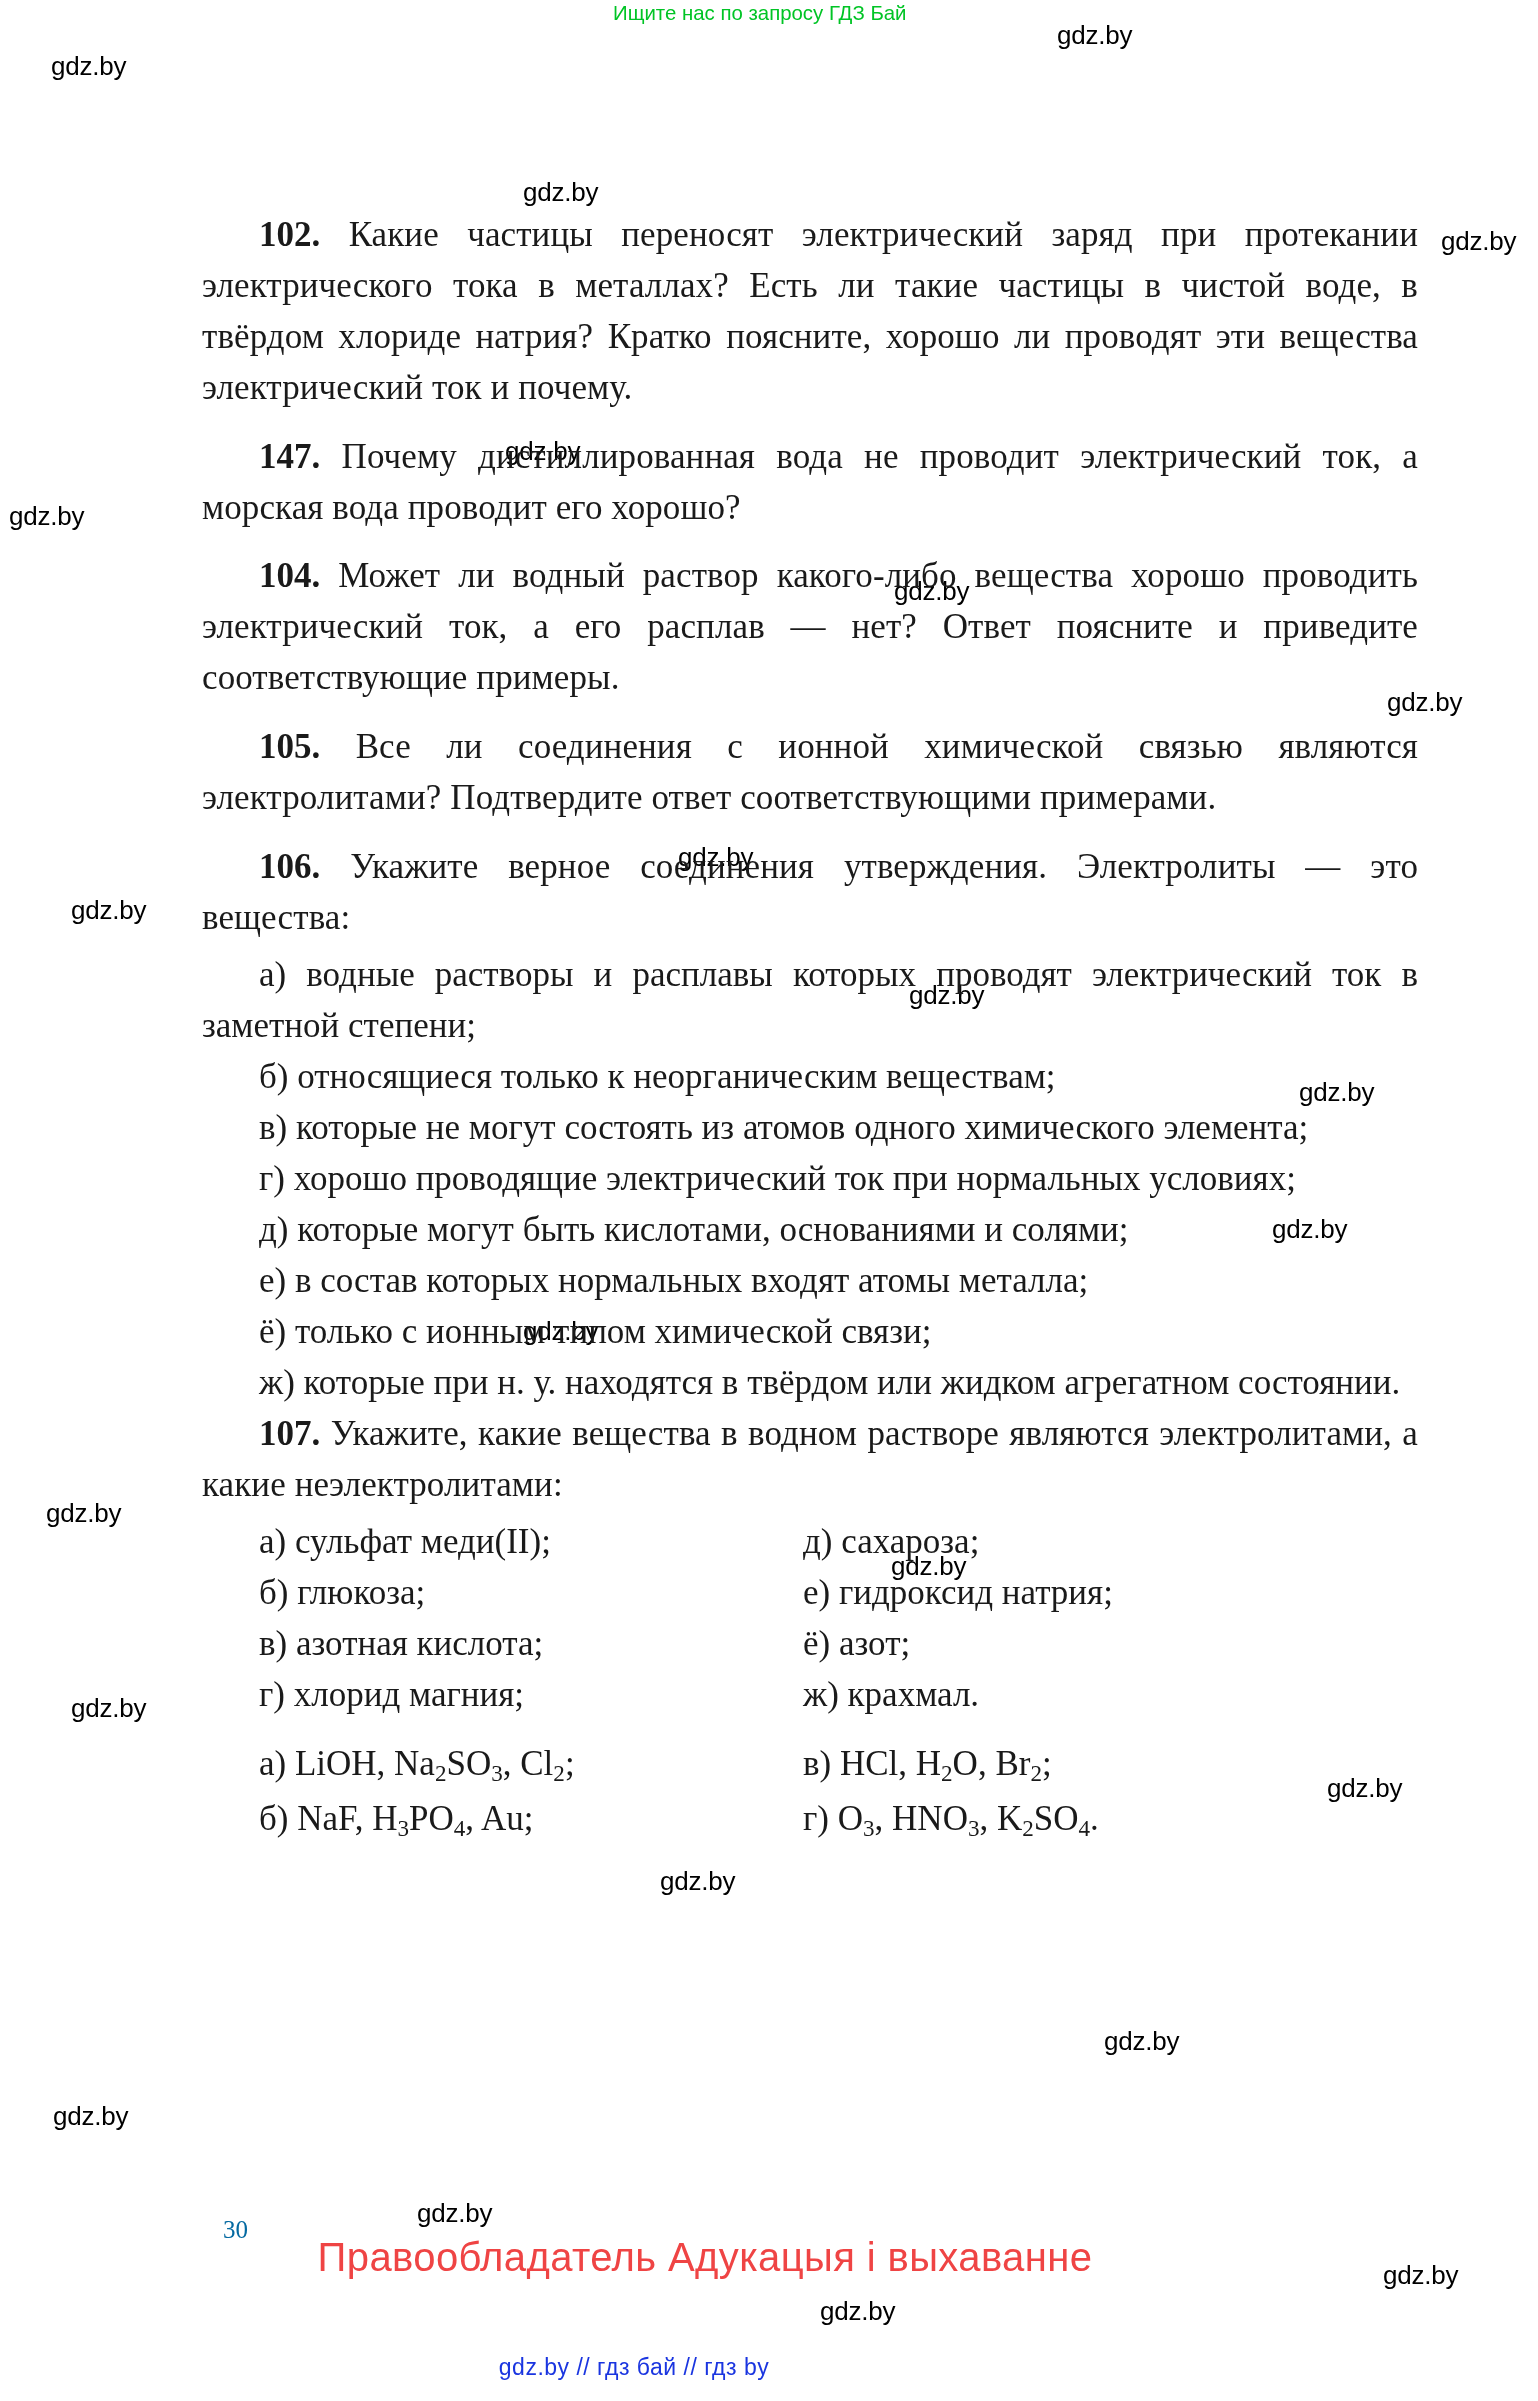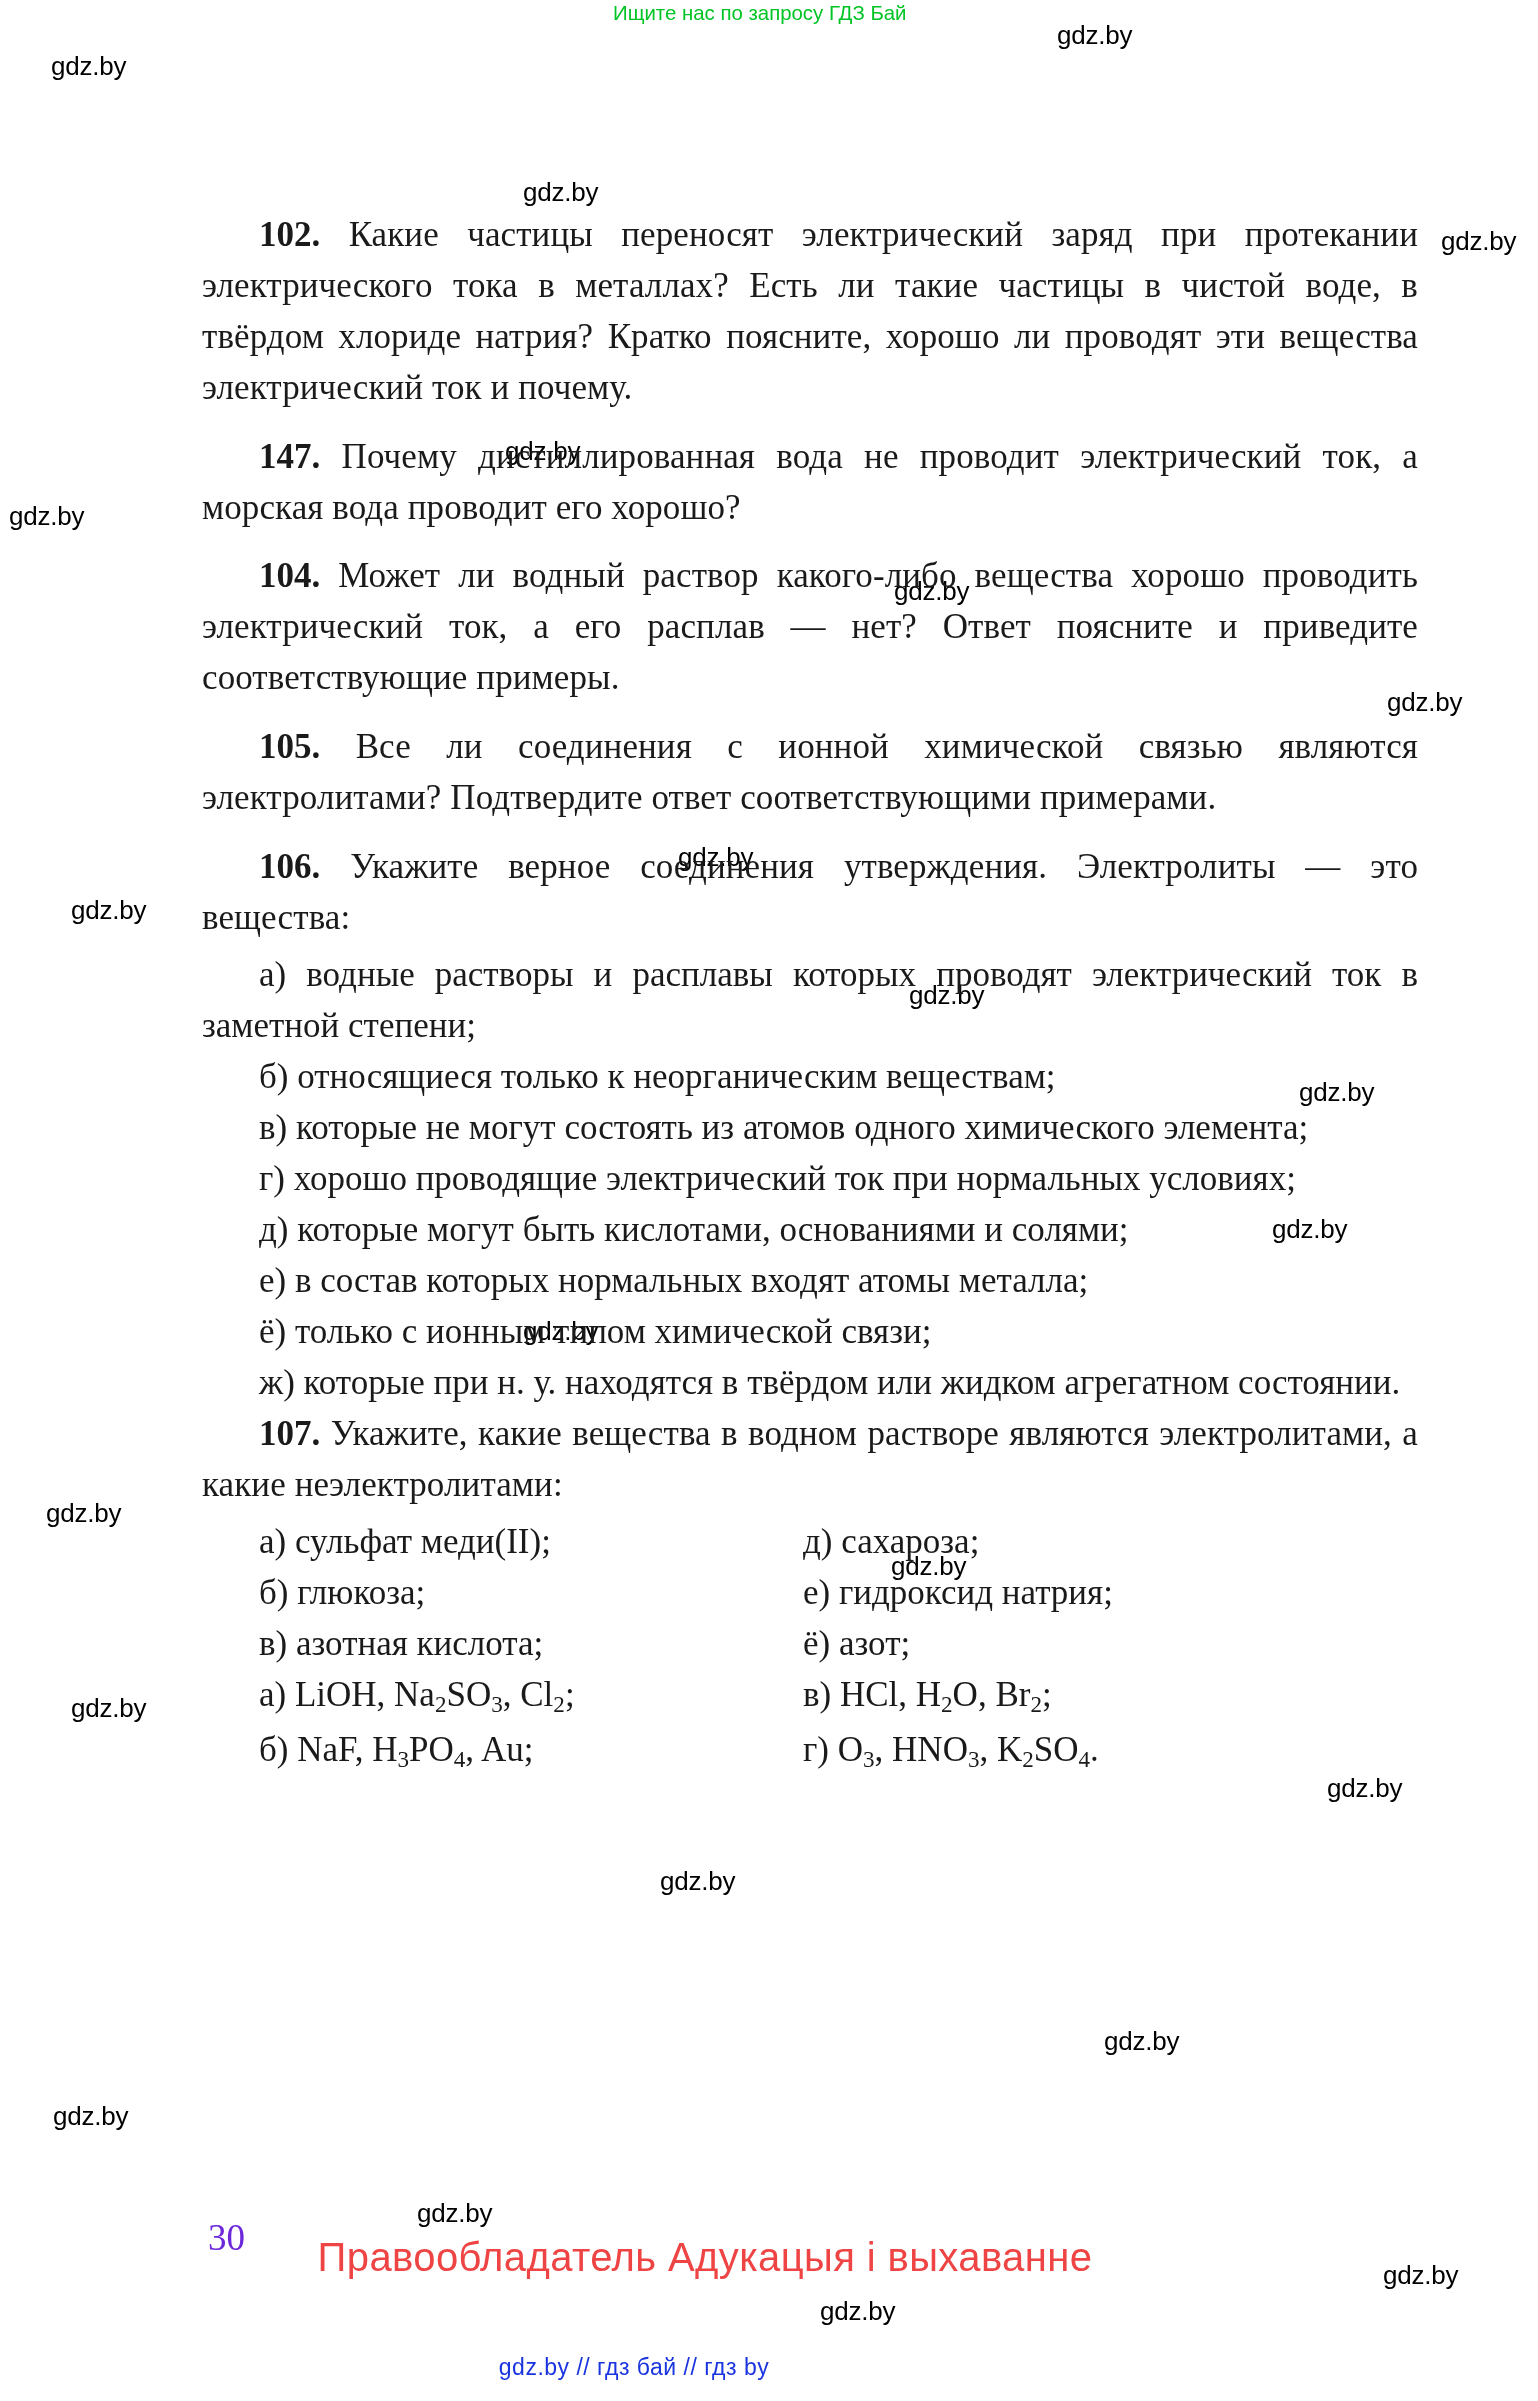--- a/index.html
+++ b/index.html
@@ -84,24 +84,24 @@
   sub {
     font-size: 0.66em;
     vertical-align: baseline;
     position: relative;
     top: 0.26em;
   }
 
   
   .page-number {
     position: absolute;
-    left: 208px;
+    left: 223px;
     top: 2216px;
-    font-size: 37px;
-    color: #6d28d9;
+    font-size: 25px;
+    color: #0369a1;
   }
   .copyright {
     position: absolute;
     left: 0;
     top: 2235px;
     width: 1410px;
     text-align: center;
     font-family: "Liberation Sans", "DejaVu Sans", sans-serif;
     font-size: 40px;
     color: #ef4444;
@@ -180,20 +180,24 @@
         <div class="col-b">д) сахароза;</div>
       </div>
       <div class="col-row">
         <div class="col-a">б) глюкоза;</div>
         <div class="col-b">е) гидроксид натрия;</div>
       </div>
       <div class="col-row">
         <div class="col-a">в) азотная кислота;</div>
         <div class="col-b">ё) азот;</div>
       </div>
+      <div class="col-row" style="margin-bottom:17.7px;">
+        <div class="col-a">г) хлорид магния;</div>
+        <div class="col-b">ж) крахмал.</div>
+      </div>
     </div>
 
     <div class="cols">
       <div class="col-row">
         <div class="col-a">а) LiOH,  Na<sub>2</sub>SO<sub>3</sub>,  Cl<sub>2</sub>;</div>
         <div class="col-b">в) HCl,  H<sub>2</sub>O,  Br<sub>2</sub>;</div>
       </div>
       <div class="col-row">
         <div class="col-a">б) NaF,  H<sub>3</sub>PO<sub>4</sub>,  Au;</div>
         <div class="col-b">г) O<sub>3</sub>,  HNO<sub>3</sub>,  K<sub>2</sub>SO<sub>4</sub>.</div>

